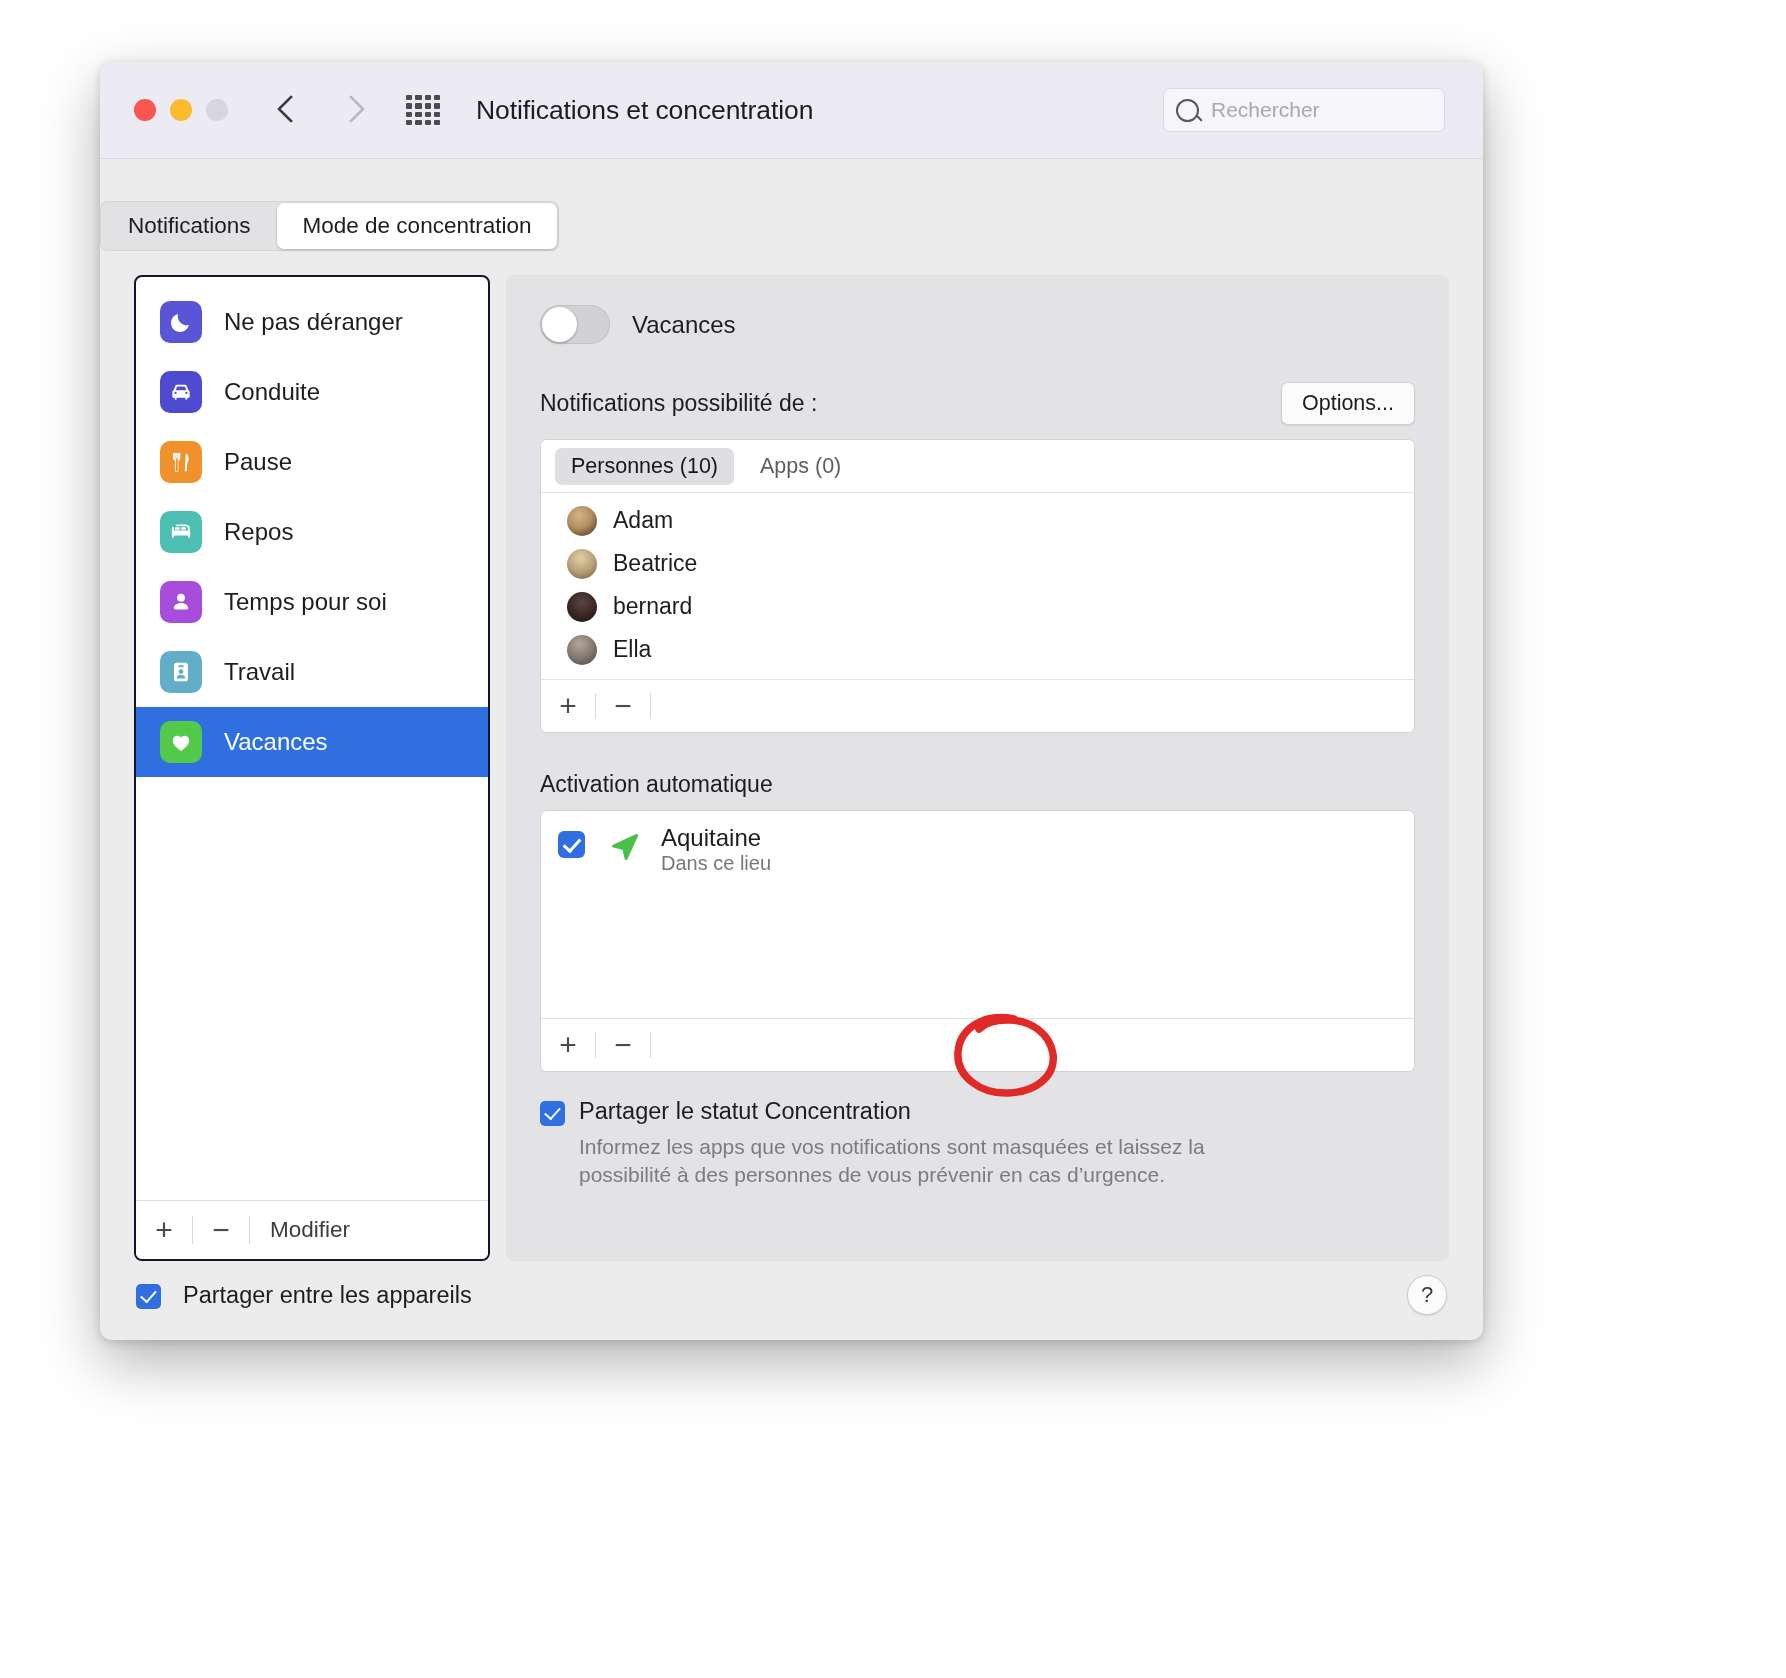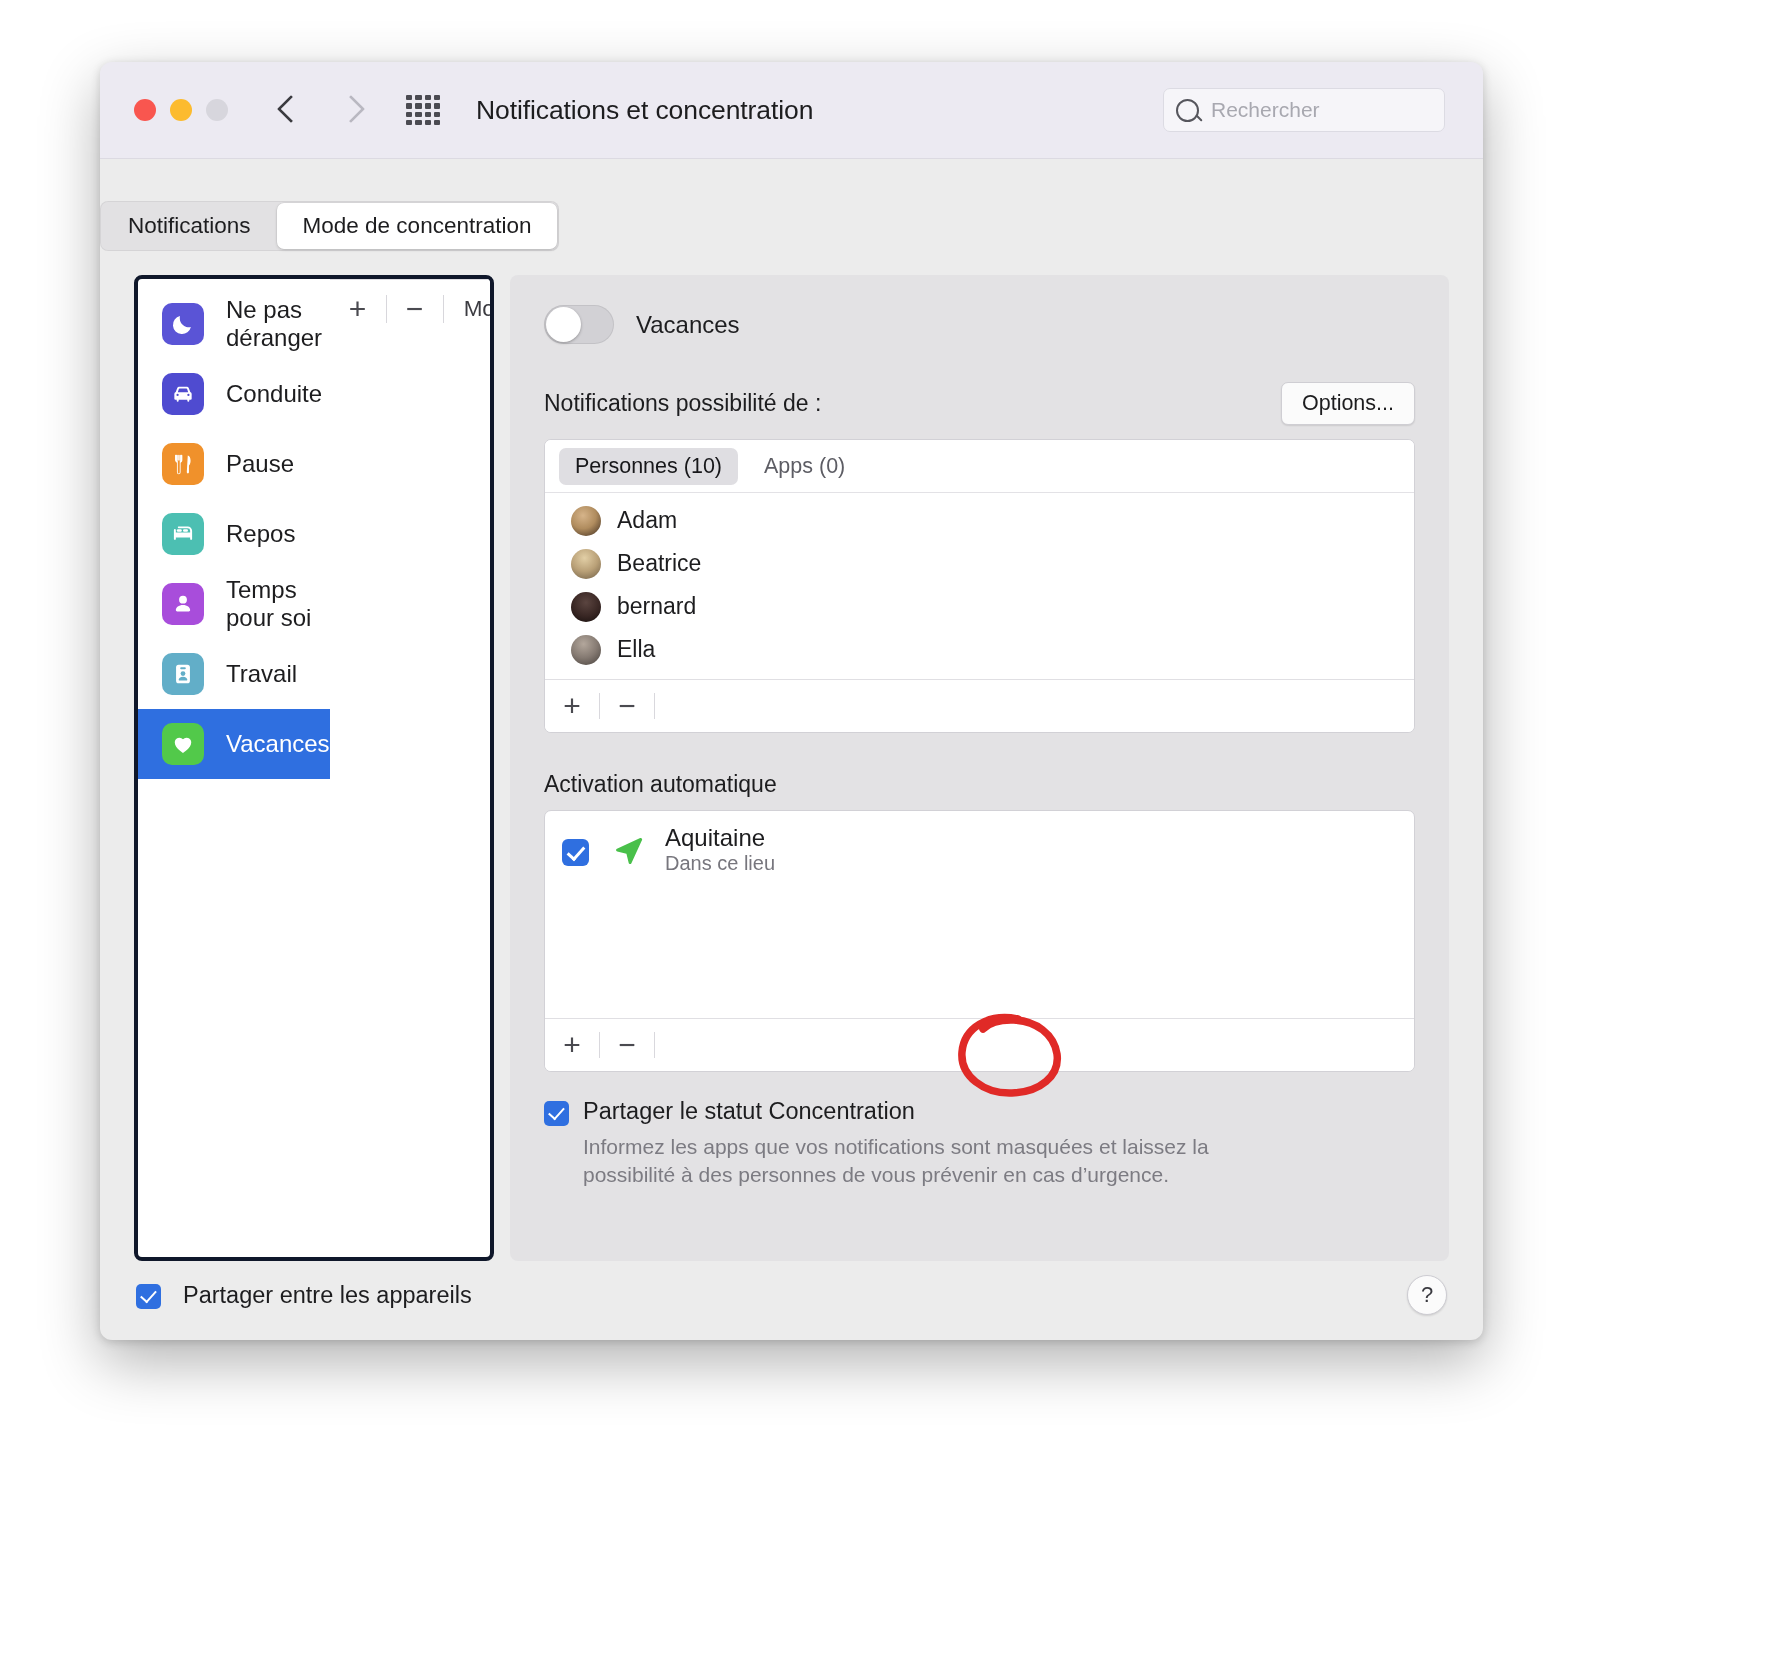--- a/index.html
+++ b/index.html
@@ -166,24 +166,24 @@
     padding: 24px 34px 0 34px;
     gap: 16px;
     height: 1010px;
     box-sizing: border-box;
   }
 
   
   #sidebar {
     width: 352px;
     background: #ffffff;
-    border: 4px solid #0f172a;
+    border: 2px solid #0f172a;
     border-radius: 8px;
     display: flex;
-    flex-direction: row;
+    flex-direction: column;
     overflow: hidden;
     flex: none;
   }
   #modelist { flex: 1; padding-top: 10px; }
   .mode {
     display: flex;
     align-items: center;
     height: 70px;
     padding-left: 24px;
     cursor: default;
@@ -347,21 +347,21 @@
     color: #4a4a50;
     line-height: 1;
     cursor: default;
     user-select: none;
   }
   .lfsep { width: 1px; height: 26px; background: #d9d8dd; }
 
   
   #autobox { margin-top: 12px; height: 260px; display: flex; flex-direction: column; }
   #autolist { flex: 1; padding-top: 14px; }
-  .autorow { display: flex; align-items: center; padding-left: 17px; }
+  .autorow { display: flex; align-items: flex-start; padding-left: 17px; }
   .cbx {
     width: 27px; height: 27px;
     background: #2f6fe0;
     border-radius: 6px;
     flex: none;
     position: relative;
     margin-top: 6px;
     cursor: default;
   }
   .cbx::after {

